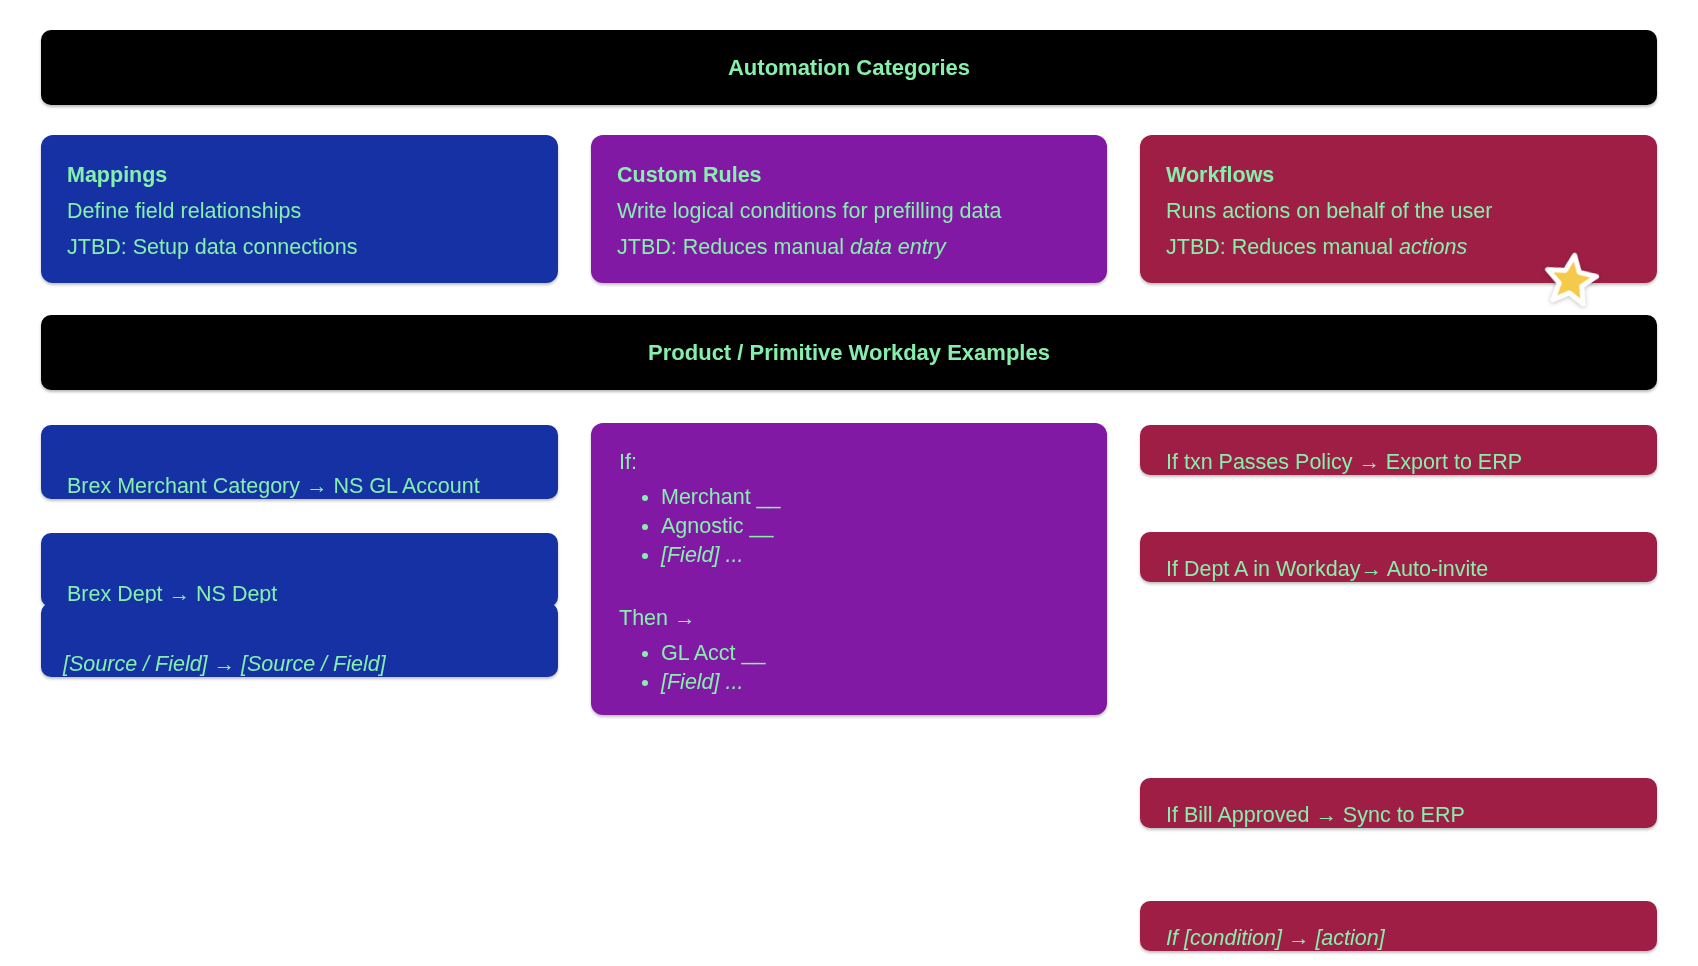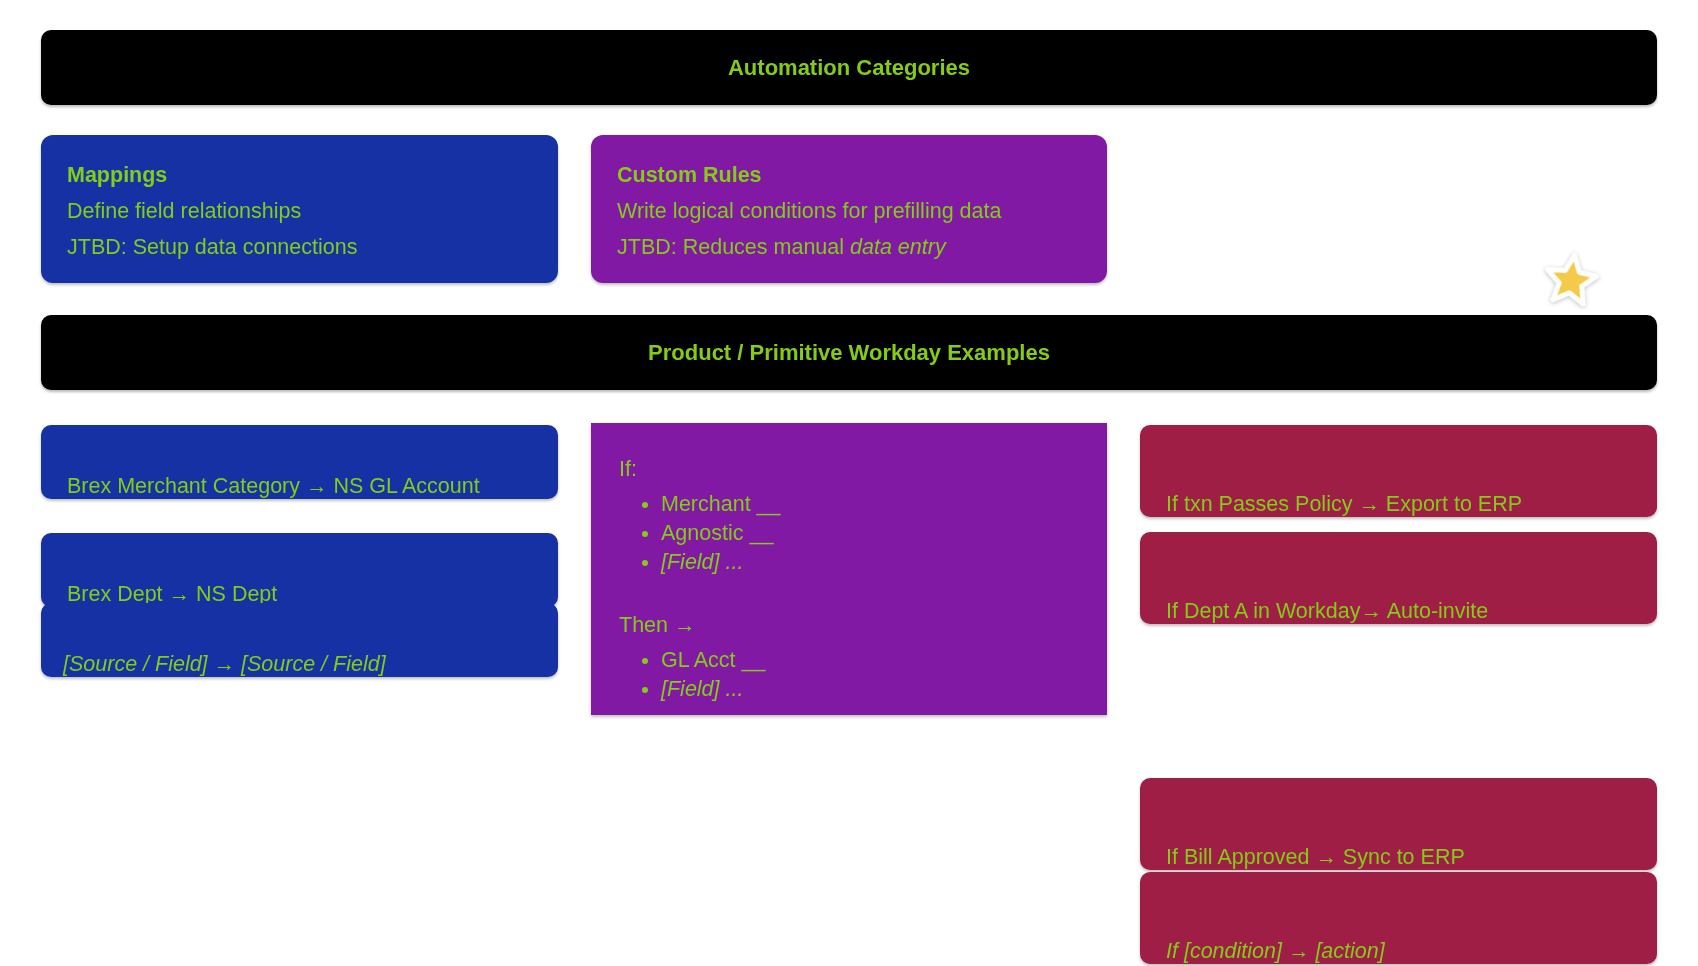--- a/index.html
+++ b/index.html
@@ -2,21 +2,21 @@
 <html><head>
 <meta charset="utf-8">
 <style>
   html, body { margin: 0; padding: 0; background: #ffffff; }
   .canvas {
     position: relative;
     width: 1698px;
     height: 966px;
     background: #ffffff;
     font-family: "Liberation Sans", "DejaVu Sans", sans-serif;
-    color: #84cc16;
+    color: #86efac;
     overflow: hidden;
   }
 
   
   .bar {
     position: absolute;
     left: 41px;
     width: 1616px;
     height: 75px;
     border-radius: 10px;
@@ -56,43 +56,43 @@
     position: absolute;
     border-radius: 10px;
     box-sizing: border-box;
     display: flex;
     align-items: flex-end;
     padding: 0 26px;
     font-size: 21.5px;
     box-shadow: 0 2px 3px rgba(0,0,0,0.25);
   }
   .ex-row.h74 { height: 74px; }
-  .ex-row.h72 { height: 92px; }
+  .ex-row.h72 { height: 50px; }
   .italic { font-style: italic; }
 
   
   #map-ex-1 { top: 425px; }
   #map-ex-2 { top: 513px; margin-top: 20px; }
   #map-ex-3 { top: 603px; }
 
   
   #wf-ex-1 { top: 425px; }
   #wf-ex-2 { top: 532px; }
   #wf-ex-3 { top: 639px; }
   #wf-ex-4 { top: 746px; }
-  #wf-ex-5 { top: 872px; }
+  #wf-ex-5 { top: 901px; }
 
   
   .rules-box {
     position: absolute;
     top: 423px;
     height: 292px;
-    border-radius: 0;
+    border-radius: 12px;
     box-sizing: border-box;
-    padding: 31px 28px;
+    padding: 24px 28px;
     font-size: 21.5px;
     line-height: 28px;
     box-shadow: 0 2px 3px rgba(0,0,0,0.25);
   }
   .rules-box ul {
     margin: 6px 0 0 0;
     padding-left: 42px;
     list-style: disc;
   }
   .rules-box li { margin-bottom: 1px; }
@@ -129,20 +129,27 @@
   </section>
 
   <section class="cat-box col-2" style="background: rgb(129, 25, 164);">
     <div class="cat-title">Custom Rules</div>
     <div class="cat-line">Write logical conditions for prefilling data</div>
     <div class="cat-line">
       <span>JTBD: Reduces manual </span><em>data entry</em>
     </div>
   </section>
 
+  <section class="cat-box col-3" style="background: rgb(158, 30, 69);">
+    <div class="cat-title">Workflows</div>
+    <div class="cat-line">Runs actions on behalf of the user</div>
+    <div class="cat-line">
+      <span>JTBD: Reduces manual </span><em>actions</em>
+    </div>
+  </section>
 
   <div class="star-wrap">
     <svg width="60" height="60" viewBox="0 0 60 60" aria-hidden="true">
       <polygon points="30,4 37.05,20.29 54.73,21.97 41.41,33.71 45.28,51.03 30,42 14.72,51.03 18.59,33.71 5.27,21.97 22.95,20.29" fill="#f5c94a" stroke="#ffffff" stroke-width="5" stroke-linejoin="round"></polygon>
     </svg>
   </div>
 
   <div class="bar" id="bar-examples" style="background: rgb(0, 0, 0);">
     <span>Product / Primitive Workday Examples</span>
   </div>

